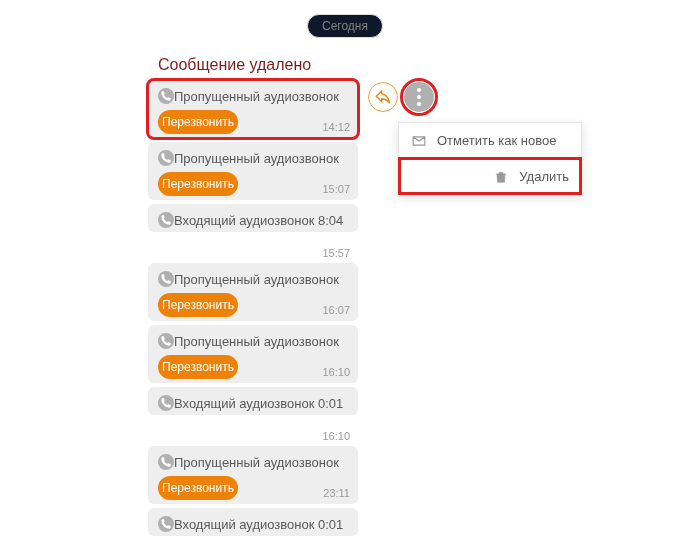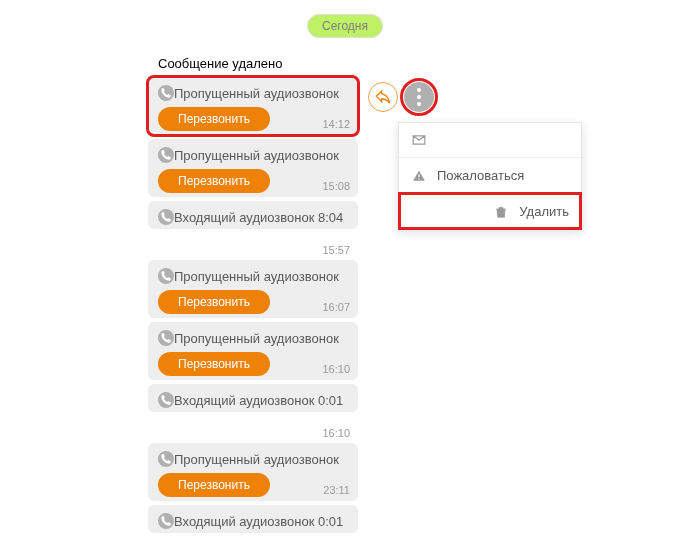--- a/index.html
+++ b/index.html
@@ -10,37 +10,37 @@
     height: 547px;
     position: relative;
     overflow: hidden;
     font-size: 13px;
   }
   .date-pill {
     position: absolute;
     top: 14px;
     left: 50%;
     transform: translateX(-50%);
-    background: #bef264;
+    background: #0f172a;
     border: 1px solid #ddd;
     border-radius: 14px;
     padding: 4px 14px;
     color: #808080;
     font-size: 12px;
   }
   .messages {
     position: absolute;
     top: 50px;
     left: 148px;
     width: 210px;
   }
   .deleted {
-    color: #000000;
+    color: #7f1d1d;
     padding: 6px 10px;
-    font-size: 13px;
+    font-size: 16px;
   }
   .bubble {
     background: #eeeeee;
     border-radius: 6px;
     padding: 8px 10px 4px 10px;
     margin-bottom: 4px;
     position: relative;
   }
   .bubble.highlight {
     outline: 3px solid #e01f1f;
@@ -56,21 +56,21 @@
     display: inline-flex;
     align-items: center;
     justify-content: center;
   }
   .phone-icon svg { display:block; }
   .callback {
     display: inline-block;
     background: #ee8208;
     color: #ffffff;
     border-radius: 14px;
-    padding: 5px 20px;
+    padding: 5px 4px;
     font-size: 12px;
     margin-top: 6px;
     cursor: pointer;
   }
   .time {
     color: #9a9a9a;
     font-size: 11px;
     position: absolute;
     right: 8px;
     bottom: 5px;
@@ -174,21 +174,21 @@
     <div class="title-row">
       <span class="phone-icon">
         <svg width="16" height="16" viewBox="0 0 24 24">
             <circle cx="12" cy="12" r="12" fill="#b0b0b0"></circle>
             <path d="M7 5c-1 0-2 1-2 2 0 6 6 12 12 12 1 0 2-1 2-2v-2l-4-1-1 1c-2-1-4-3-5-5l1-1-1-4H7z" fill="#fff"></path>
           </svg>
       </span>
       <span>Пропущенный аудиозвонок</span>
     </div>
     <span class="callback">Перезвонить</span>
-    <span class="time">15:08</span>
+    <span class="time">15:07</span>
   </div>
 
   <div class="bubble">
     <div class="title-row">
       <span class="phone-icon">
         <svg width="16" height="16" viewBox="0 0 24 24">
             <circle cx="12" cy="12" r="12" fill="#b0b0b0"></circle>
             <path d="M7 5c-1 0-2 1-2 2 0 6 6 12 12 12 1 0 2-1 2-2v-2l-4-1-1 1c-2-1-4-3-5-5l1-1-1-4H7z" fill="#fff"></path>
           </svg>
       </span>
@@ -281,30 +281,21 @@
   </div>
 </div>
 
 <div class="menu">
   <div class="menu-item">
     <span class="menu-icon">
       <svg width="14" height="14" viewBox="0 0 24 24">
           <path d="M2 5h20v14H2z M2 5l10 7 10-7" fill="none" stroke="#999" stroke-width="2"></path>
         </svg>
     </span>
-  </div>
-  <div class="menu-item">
-    <span class="menu-icon">
-      <svg width="14" height="14" viewBox="0 0 24 24">
-          <path d="M12 3 L22 20 H2 Z" fill="#999"></path>
-          <rect x="11" y="9" width="2" height="5" fill="#fff"></rect>
-          <rect x="11" y="16" width="2" height="2" fill="#fff"></rect>
-        </svg>
-    </span>
-    <span>Пожаловаться</span>
+    <span>Отметить как новое</span>
   </div>
   <div class="menu-item highlight">
     <span class="menu-icon">
       <svg width="14" height="14" viewBox="0 0 24 24">
           <path d="M5 7h14l-1 14H6z M3 7h18 M9 4h6v3H9z" fill="#999" stroke="#999"></path>
         </svg>
     </span>
     <span>Удалить</span>
   </div>
 </div>

